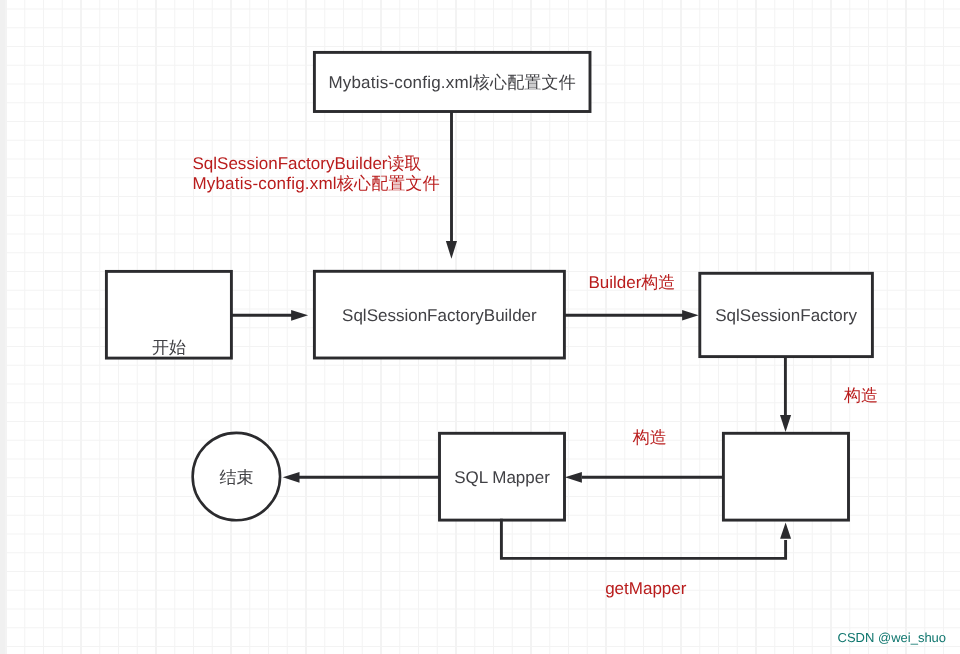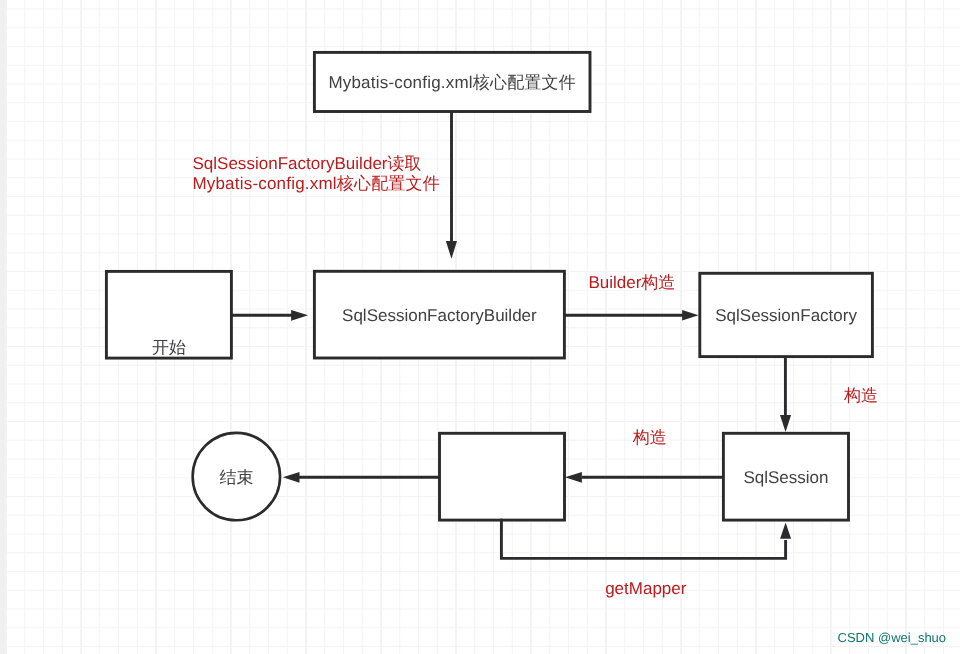--- a/index.html
+++ b/index.html
@@ -78,22 +78,22 @@
   </div>
   <div class="node" style="left:314.4px;top:271.3px;width:250px;height:86.7px;">
     <span>SqlSessionFactoryBuilder</span>
   </div>
   <div class="node" style="left:699.8px;top:273.3px;width:172.6px;height:83.3px;">
     <span>SqlSessionFactory</span>
   </div>
   <div class="node" style="left:192.2px;top:432.4px;width:88.4px;height:88.4px;">
     <span>结束</span>
   </div>
-  <div class="node" style="left:723.4px;top:433.3px;width:125.1px;height:86.8px;">
-    <span>SqlSession</span>
+  <div class="node" style="left:439.5px;top:433.3px;width:125px;height:86.8px;">
+    <span>SQL Mapper</span>
   </div>
 
   <div class="elabel" style="left:316.2px;top:172.6px;">
     <div style="letter-spacing:0.02px;">SqlSessionFactoryBuilder读取</div>
     <div style="letter-spacing:0.2px;">Mybatis-config.xml核心配置文件</div>
   </div>
   <div class="elabel" style="left:631.9px;top:282.2px;">Builder构造</div>
   <div class="elabel" style="left:861px;top:395.3px;">构造</div>
   <div class="elabel" style="left:649.8px;top:436.5px;">构造</div>
   <div class="elabel" style="left:645.8px;top:587.5px;">getMapper</div>

